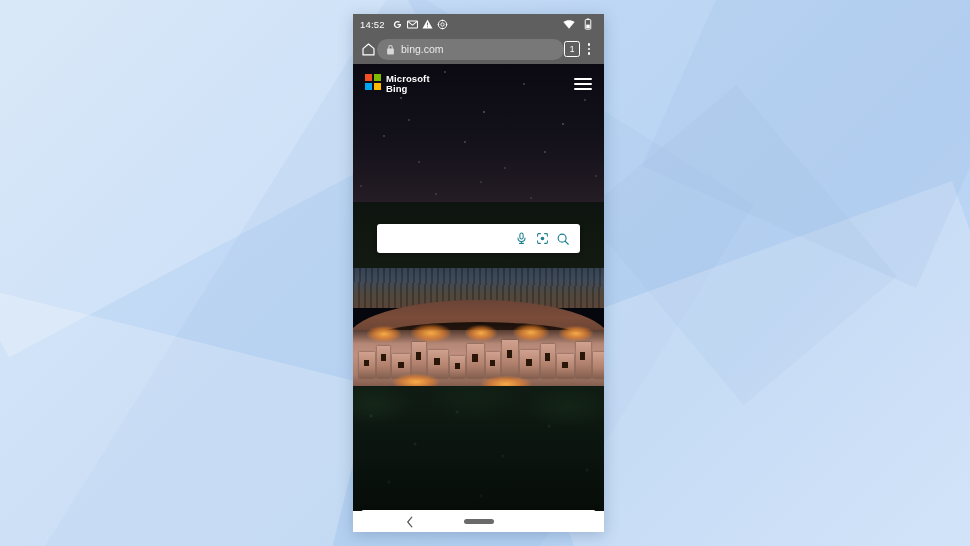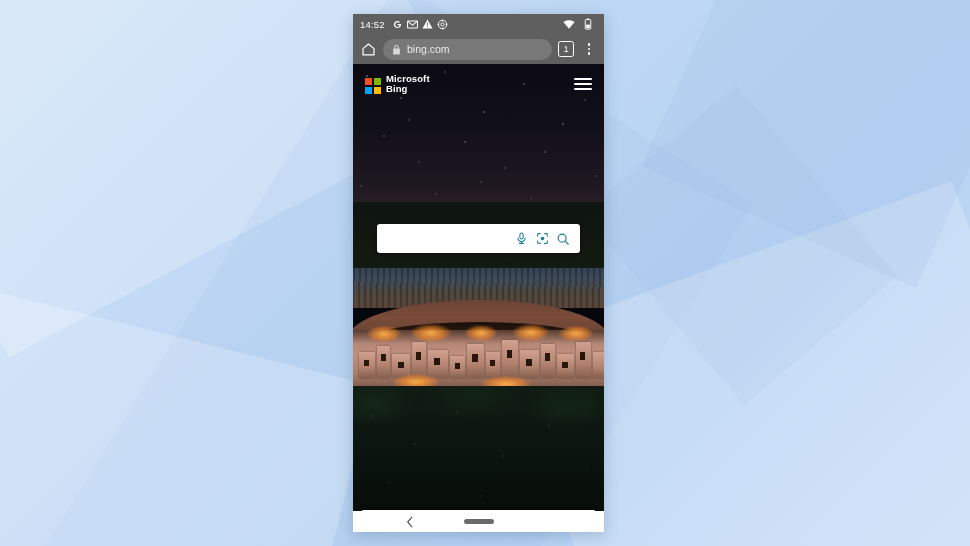--- a/index.html
+++ b/index.html
@@ -82,21 +82,20 @@
   }
 
   
   #browser-toolbar {
     height: 30px;
     background: #5f5f5f;
     display: flex;
     align-items: center;
     padding: 0 6px;
     box-sizing: border-box;
-    gap: 6px;
   }
   #home-button {
     width: 18px;
     height: 18px;
     flex: none;
     display: flex;
     align-items: center;
     justify-content: center;
     color: #ffffff;
   }
@@ -277,21 +276,21 @@
     left: 0; right: 0; top: 0;
     height: 40px;
     display: flex;
     align-items: center;
     padding: 0 12px;
     box-sizing: border-box;
     z-index: 5;
   }
   #bing-logo {
     display: flex;
-    align-items: flex-end;
+    align-items: flex-start;
     gap: 5px;
   }
   #ms-squares {
     width: 16px; height: 16px;
     display: grid;
     grid-template-columns: 1fr 1fr;
     grid-template-rows: 1fr 1fr;
     gap: 1.6px;
   }
   #ms-squares i { display: block; }

